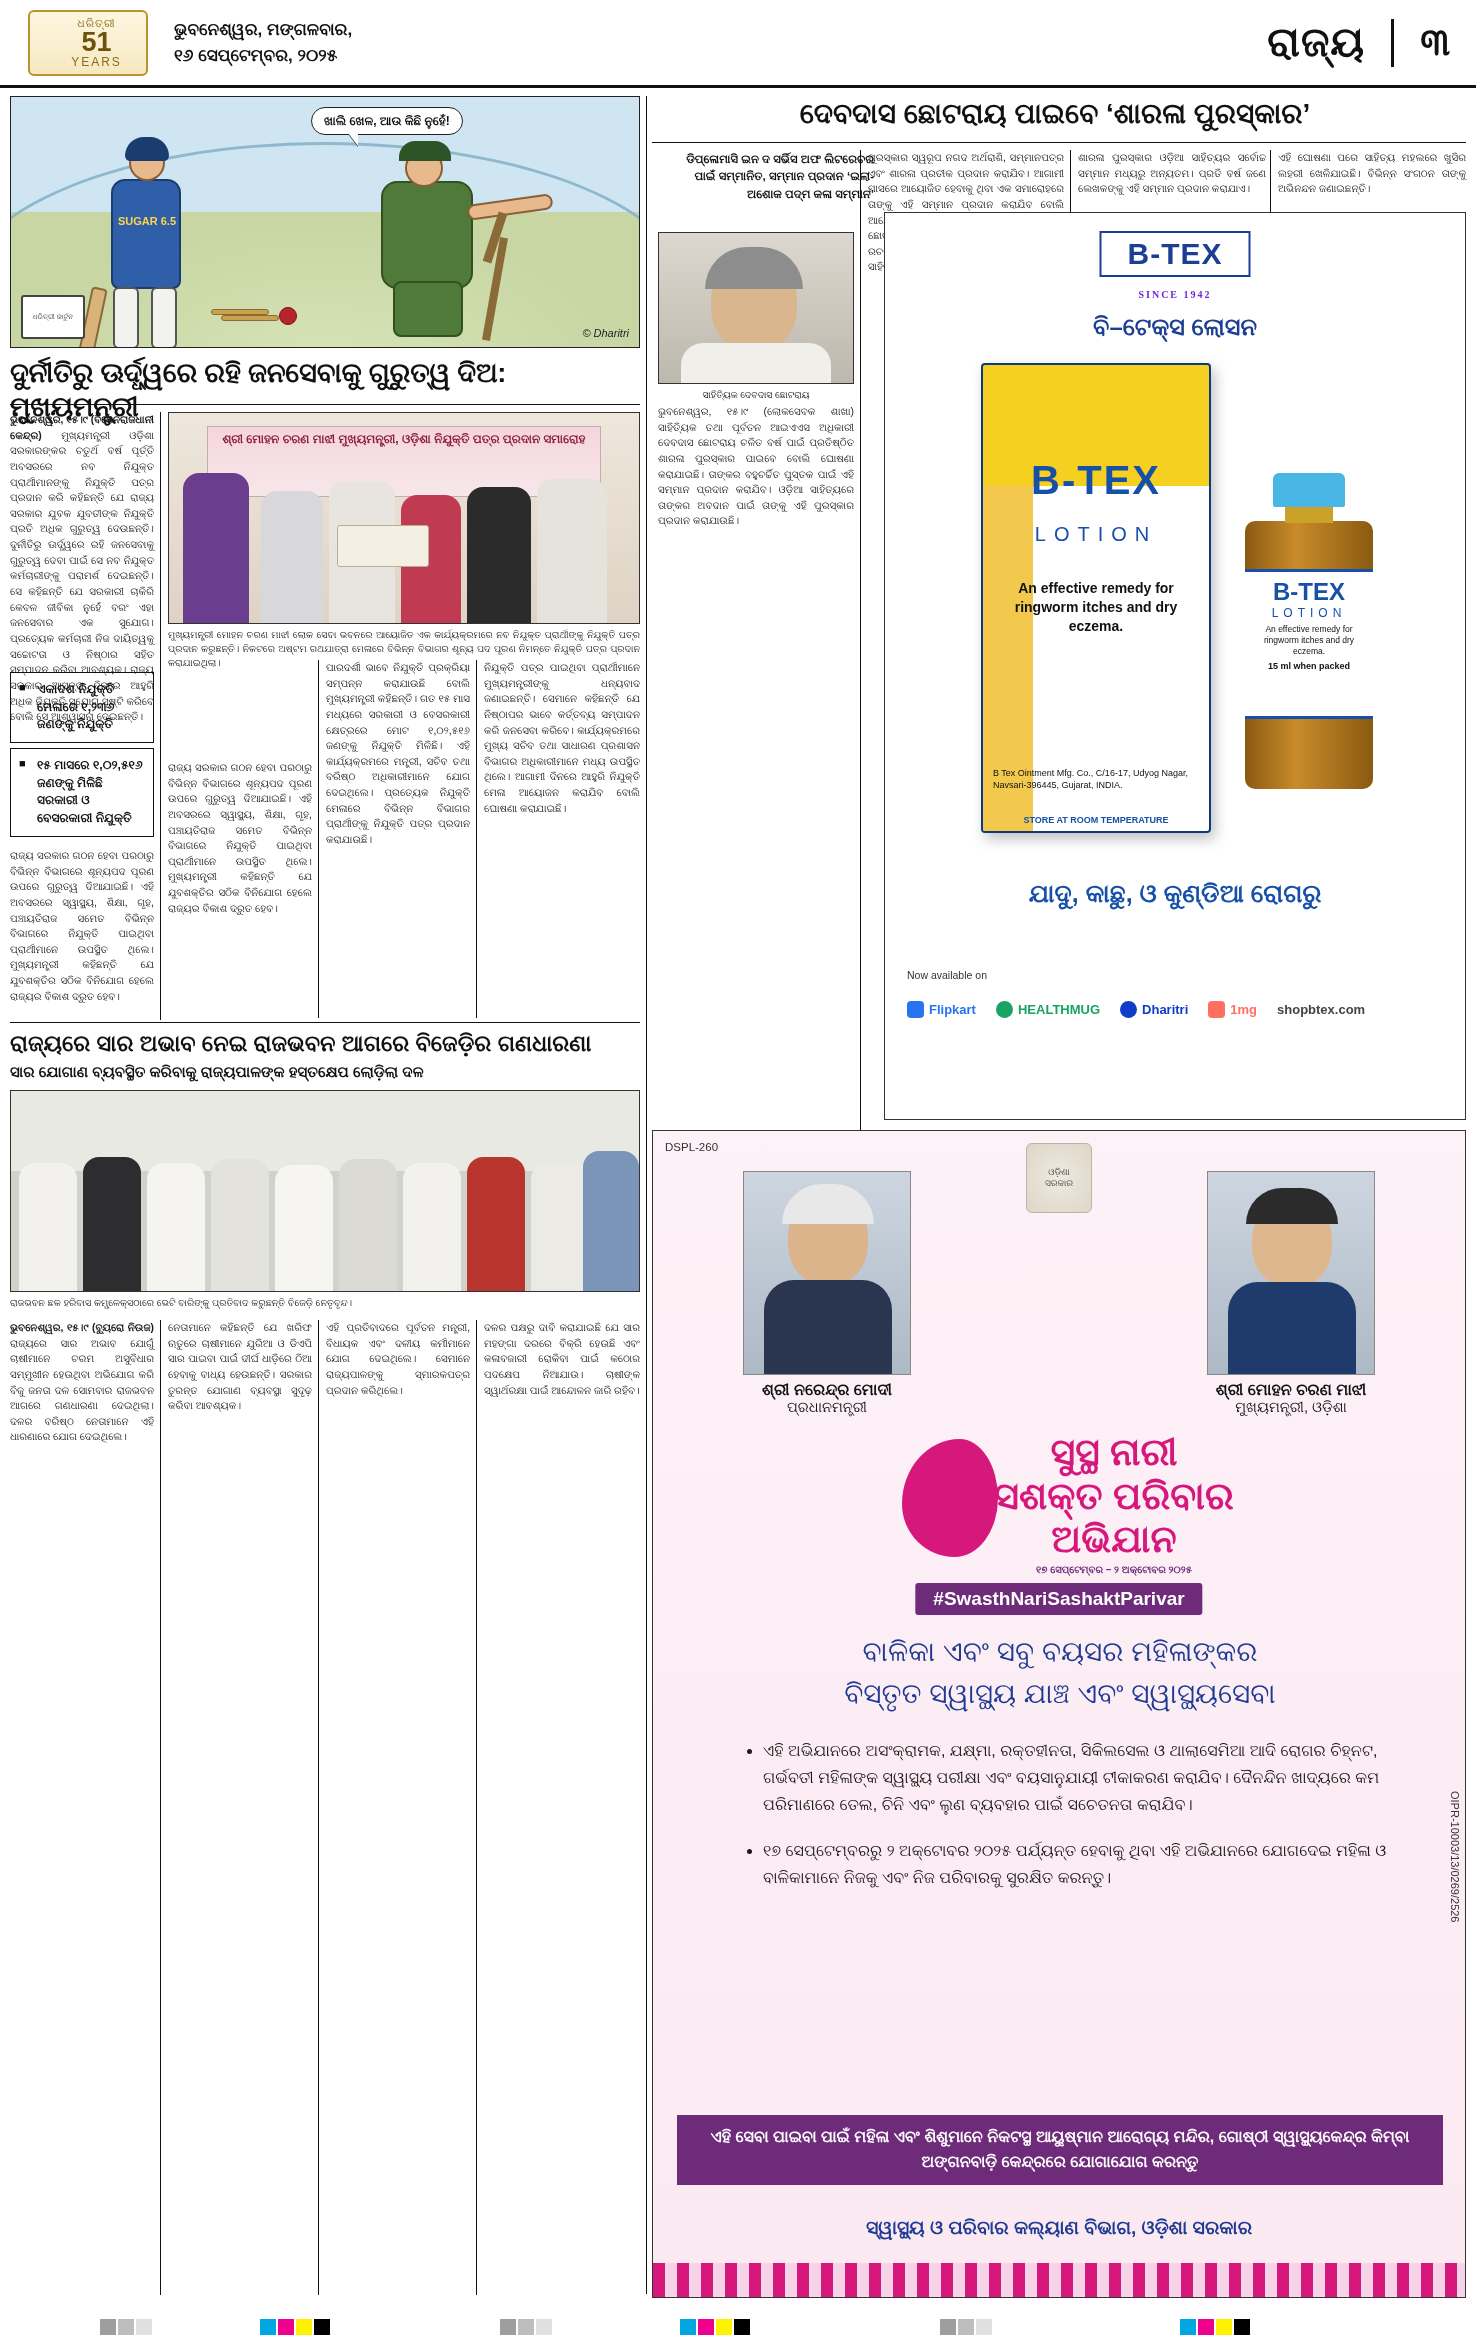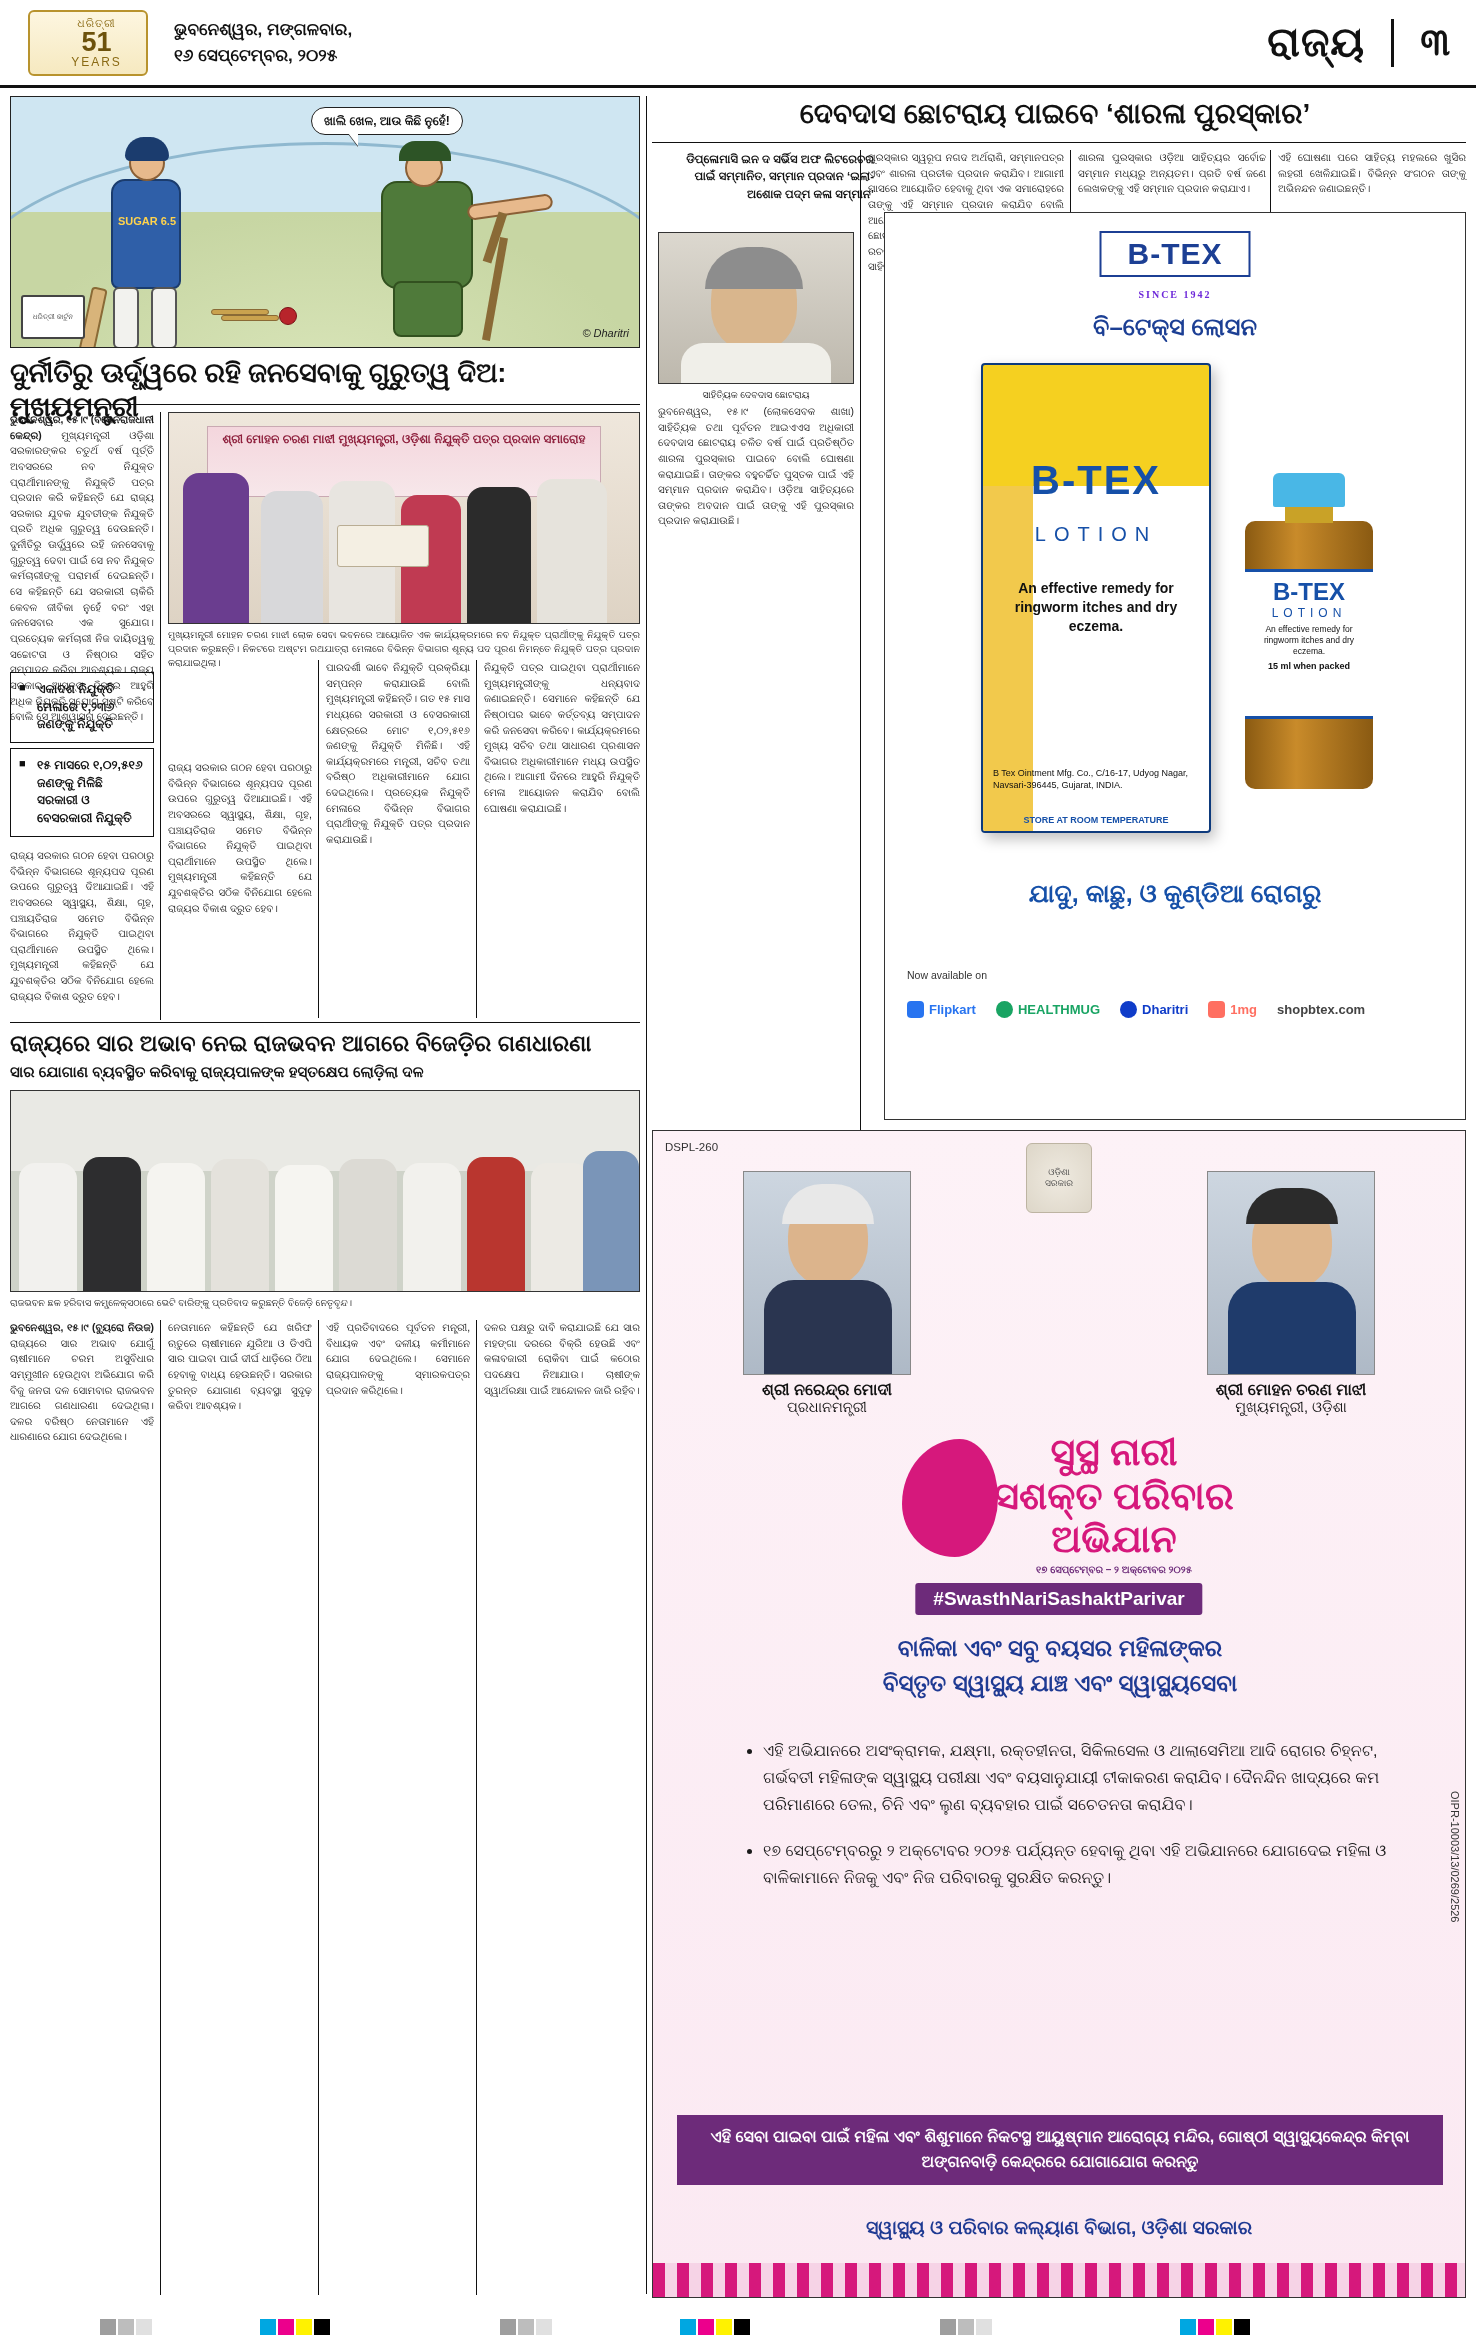--- a/index.html
+++ b/index.html
@@ -279,21 +279,21 @@
     background:#d6187c;
     border-radius:60% 40% 45% 55% / 55% 50% 50% 45%;
   }
   .hashtag {
     position:absolute; left:50%; top:452px; transform:translateX(-50%);
     background:#6d2b7a; color:#fff; font-size:19px; font-weight:bold;
     padding:5px 18px; border-radius:3px;
   }
   .ad-sub {
     position:absolute; left:60px; top:500px; width:694px; text-align:center;
-    font-size:23px; font-weight:bold; color:#1f3a93; line-height:1.5;
+    font-size:28px; font-weight:normal; color:#1f3a93; line-height:1.5;
   }
   .ad-points {
     position:absolute; left:70px; top:590px; width:680px;
     font-size:16px; line-height:1.7; color:#1a1a1a;
   }
   .ad-points li { margin-bottom:18px; }
   .ad-note {
     position:absolute; left:24px; bottom:112px; width:766px;
     background:#6d2b7a; color:#fff; font-size:16px; font-weight:bold;
     text-align:center; line-height:1.55; padding:10px 12px;

